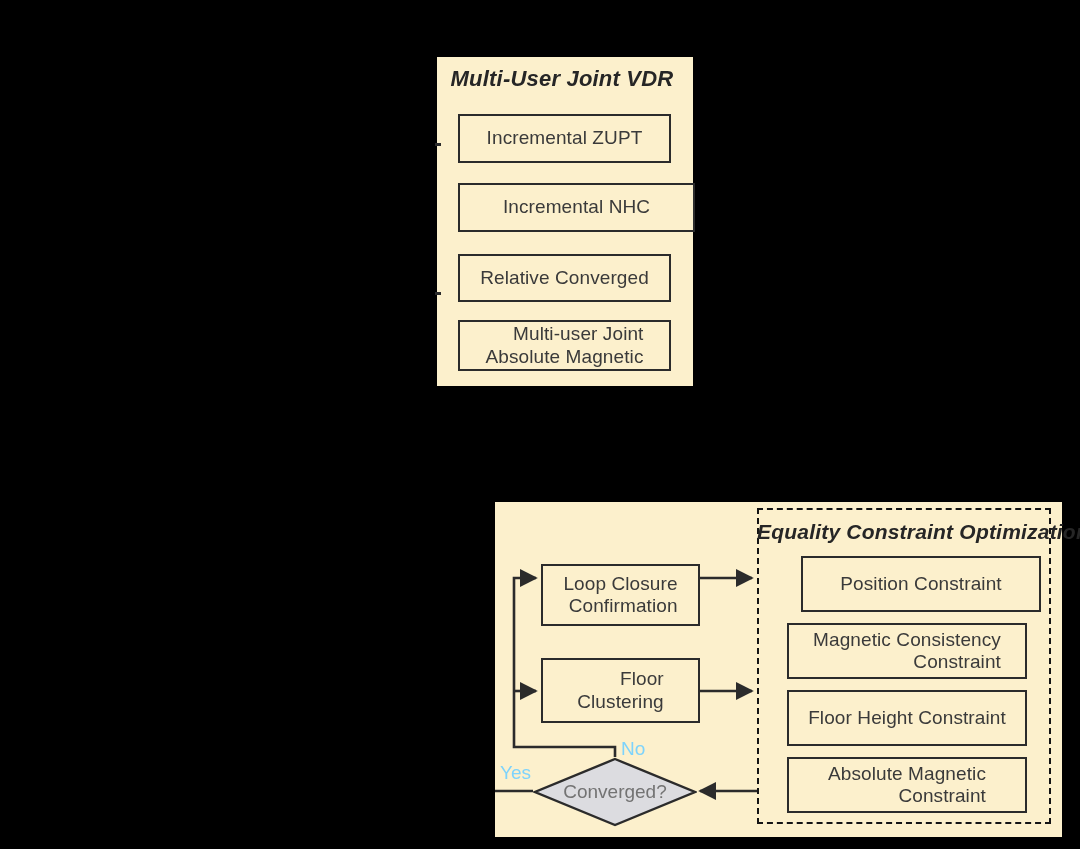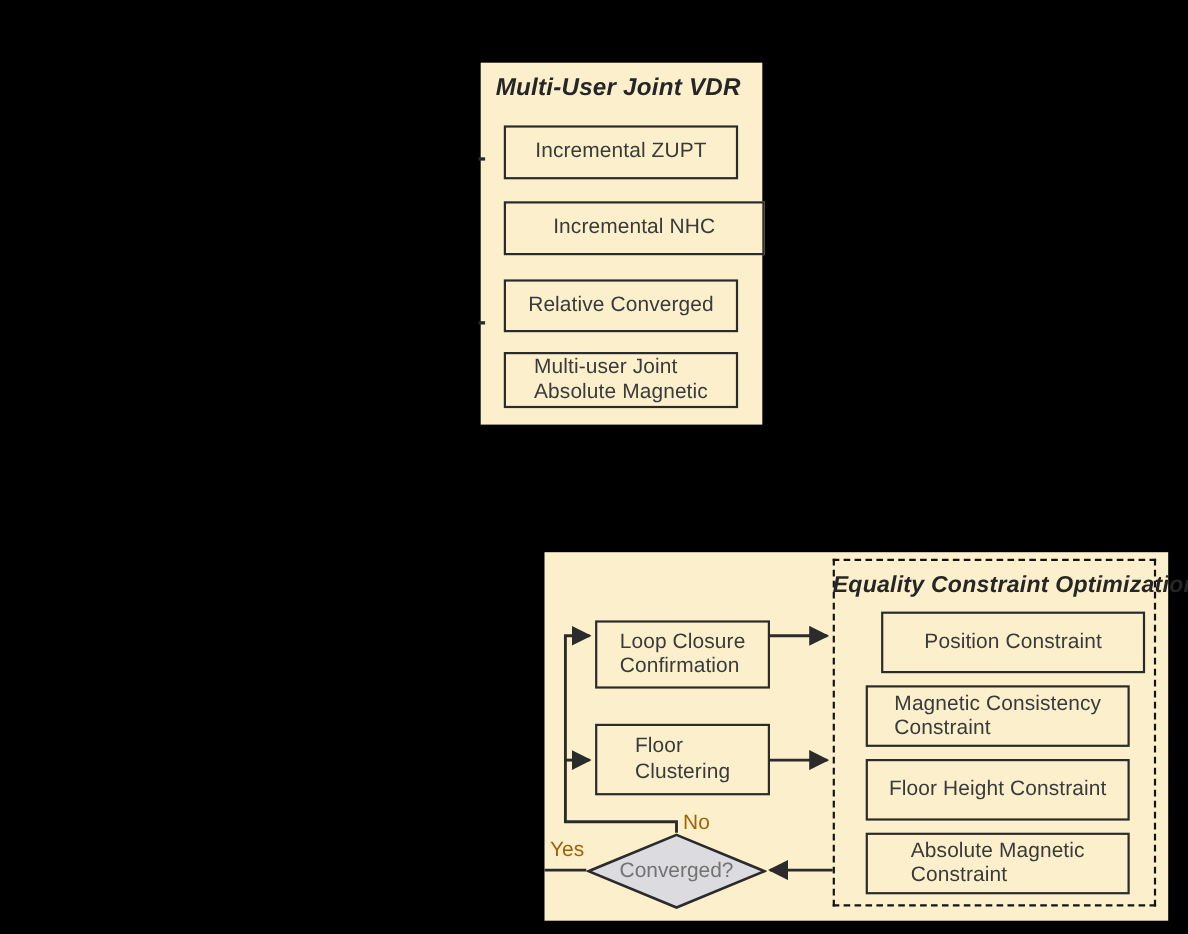--- a/index.html
+++ b/index.html
@@ -24,21 +24,21 @@
 
   
   .pbox {
     position: absolute;
     box-sizing: border-box;
     background: #FCF0CC;
     border: 2px solid #2b2b2b;
     display: flex;
     align-items: center;
     justify-content: center;
-    text-align: left;
+    text-align: right;
     color: #3a3a3a;
     font-size: 19px;
     line-height: 1.18;
     letter-spacing: .1px;
     white-space: pre-line;
   }
 
   
   .group-title {
     position: absolute;
@@ -78,21 +78,21 @@
     text-align: center;
     font-size: 19px;
     color: #737373;
     pointer-events: none;
   }
 
   
   .edge-label {
     position: absolute;
     font-size: 19px;
-    color: #a16207;
+    color: #7dd3fc;
     white-space: nowrap;
   }
 
   
   .stub {
     position: absolute;
     background: #2b2b2b;
   }
 </style>
 </head>

